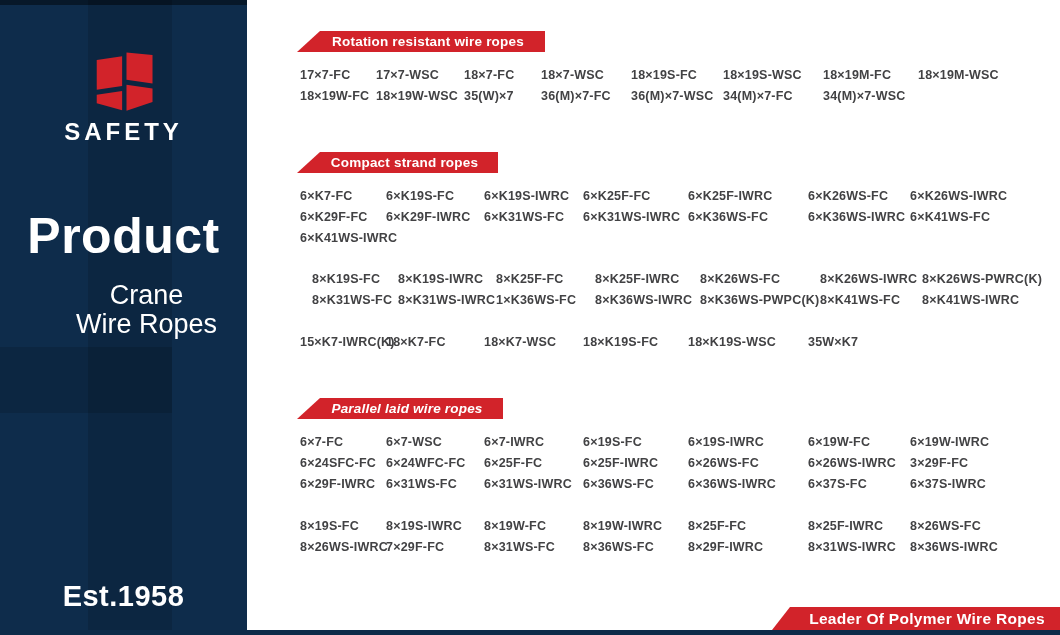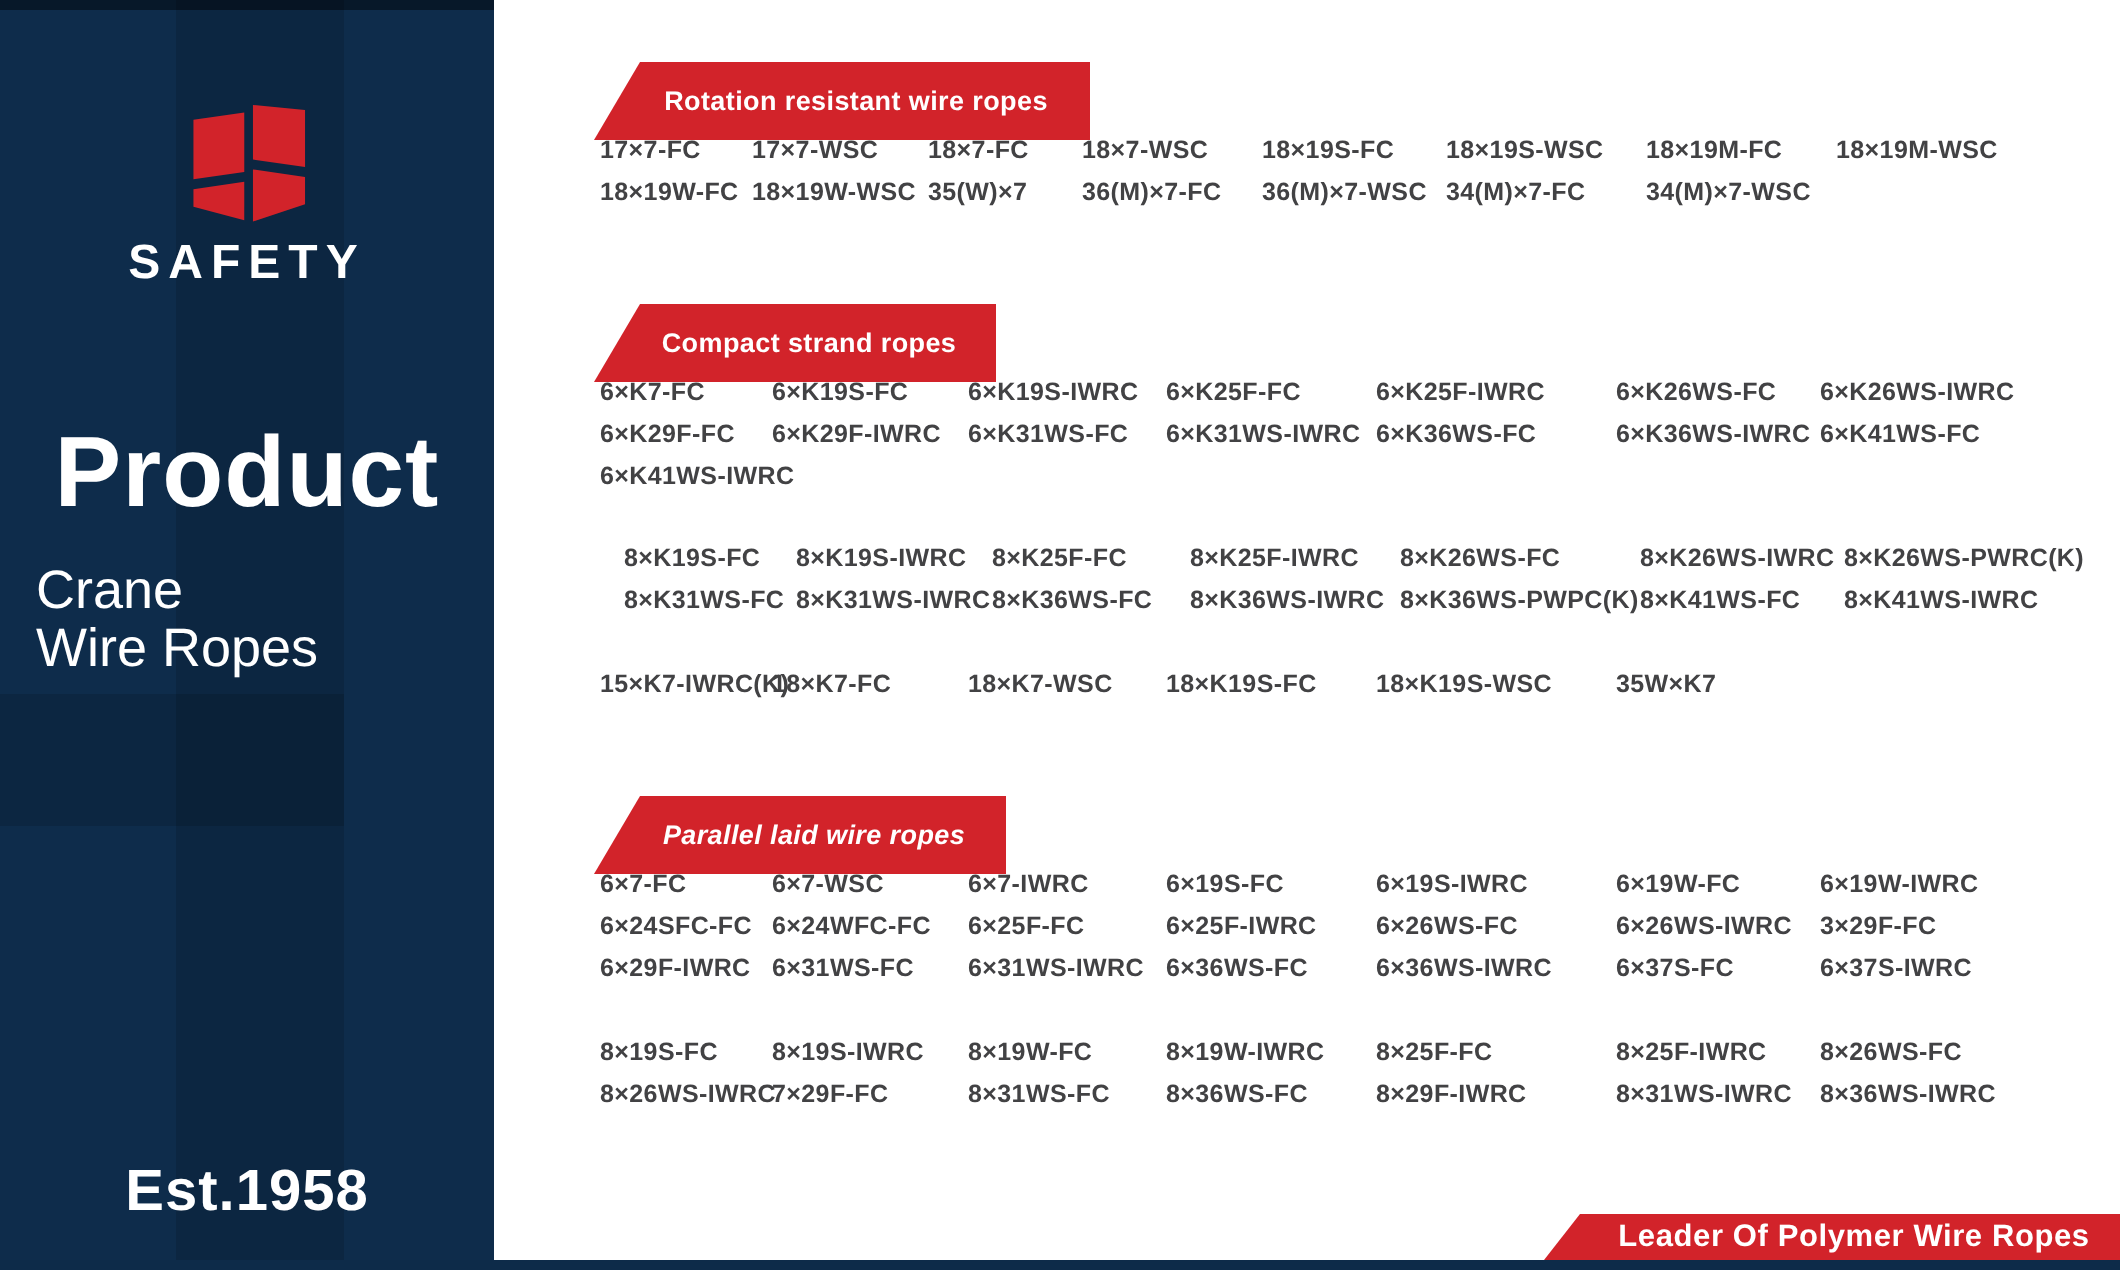--- a/index.html
+++ b/index.html
@@ -30,31 +30,31 @@
   .logo-wrap svg{width:62px;height:66px;}
   .brand{
     position:absolute;left:0;top:118px;width:247px;text-align:center;
     font-size:24px;font-weight:800;letter-spacing:4px;
   }
   .product-title{
     position:absolute;left:0;top:207px;width:247px;text-align:center;
     font-size:50px;font-weight:800;letter-spacing:0.5px;
   }
   .product-sub{
-    position:absolute;left:0;top:281px;width:293px;text-align:left;
-    font-size:27px;font-weight:500;line-height:29px;padding-left:18px;
+    position:absolute;left:0;top:281px;width:293px;text-align:center;
+    font-size:27px;font-weight:500;line-height:29px;
   }
   .est{
     position:absolute;left:0;top:580px;width:247px;text-align:center;
     font-size:29px;font-weight:800;letter-spacing:0.5px;
   }
 
   
   .ribbon{
-    position:absolute;height:39px;background:#d2232a;color:#ffffff;
+    position:absolute;height:21px;background:#d2232a;color:#ffffff;
     clip-path:polygon(23px 0, 100% 0, 100% 100%, 0 100%);
     display:flex;align-items:center;justify-content:center;
     font-size:13.5px;font-weight:700;letter-spacing:0.2px;
     padding-left:14px;box-sizing:border-box;
   }
   .ribbon-1{left:297px;top:31px;width:248px;}
   .ribbon-2{left:297px;top:152px;width:201px;}
   .ribbon-3{left:297px;top:398px;width:206px;font-style:italic;}
 
   
@@ -154,21 +154,21 @@
   <div class="grid cols7 g-s2-b">
       <span class="code">8×K19S-FC</span>
       <span class="code">8×K19S-IWRC</span>
       <span class="code">8×K25F-FC</span>
       <span class="code">8×K25F-IWRC</span>
       <span class="code">8×K26WS-FC</span>
       <span class="code">8×K26WS-IWRC</span>
       <span class="code">8×K26WS-PWRC(K)</span>
       <span class="code">8×K31WS-FC</span>
       <span class="code">8×K31WS-IWRC</span>
-      <span class="code">8×K36WS-FC</span>
+      <span class="code">1×K36WS-FC</span>
       <span class="code">8×K36WS-IWRC</span>
       <span class="code">8×K36WS-PWPC(K)</span>
       <span class="code">8×K41WS-FC</span>
       <span class="code">8×K41WS-IWRC</span>
     </div>
   <div class="grid cols7 g-s2-c">
       <span class="code">15×K7-IWRC(K)</span>
       <span class="code">18×K7-FC</span>
       <span class="code">18×K7-WSC</span>
       <span class="code">18×K19S-FC</span>

